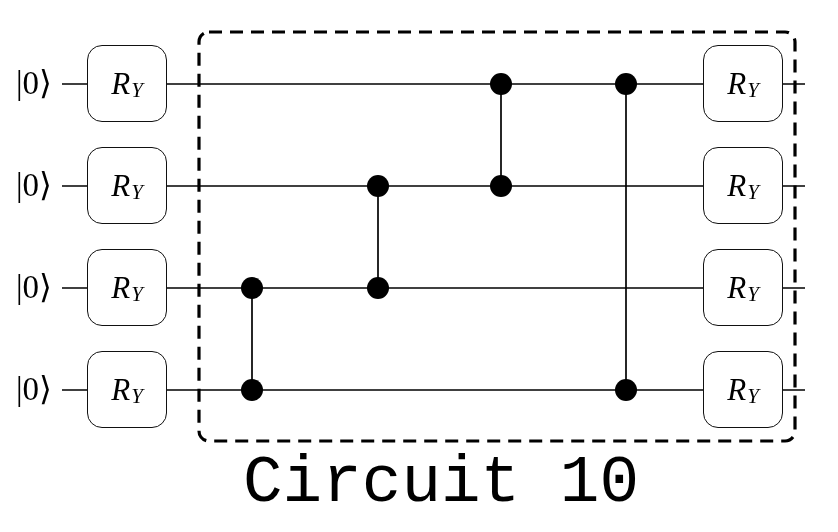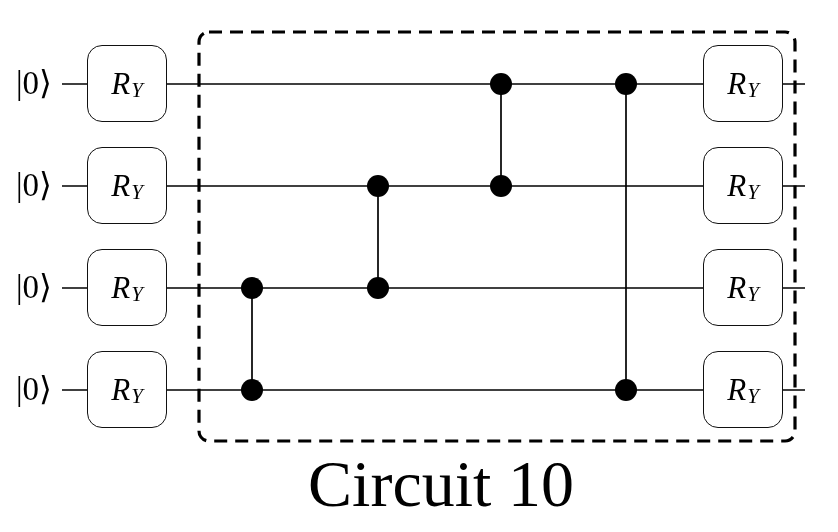--- a/index.html
+++ b/index.html
@@ -69,21 +69,21 @@
   .ket-row-3 { top: 369px; }
   .caption {
     position: absolute;
     left: 0; right: 0;
     top: 446px;
     text-align: center;
     padding-left: 44px;
     font-size: 66px;
     color: #000;
     z-index: 2;
-    font-family: Liberation Serif, serif;
+    font-family: Liberation Mono, monospace;
   }
 </style>
 </head>
 <body>
 
 <div class="stage">
 
   <svg class="gfx-layer" viewBox="0 0 838 532" xmlns="http://www.w3.org/2000/svg">
     <rect x="199" y="32" width="596" height="409" rx="10" ry="10" fill="none" stroke="#000000" stroke-width="3.2" stroke-dasharray="13 8"></rect>
     <g id="wire-layer">

